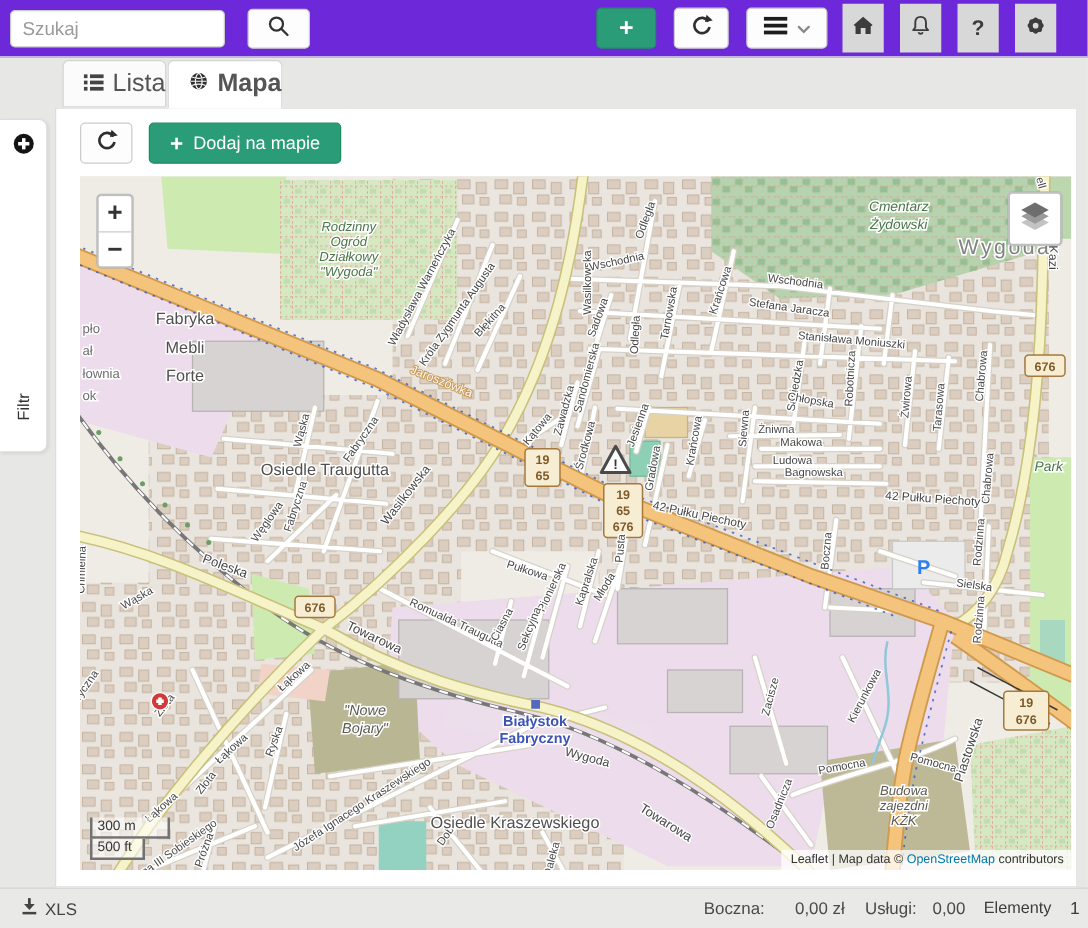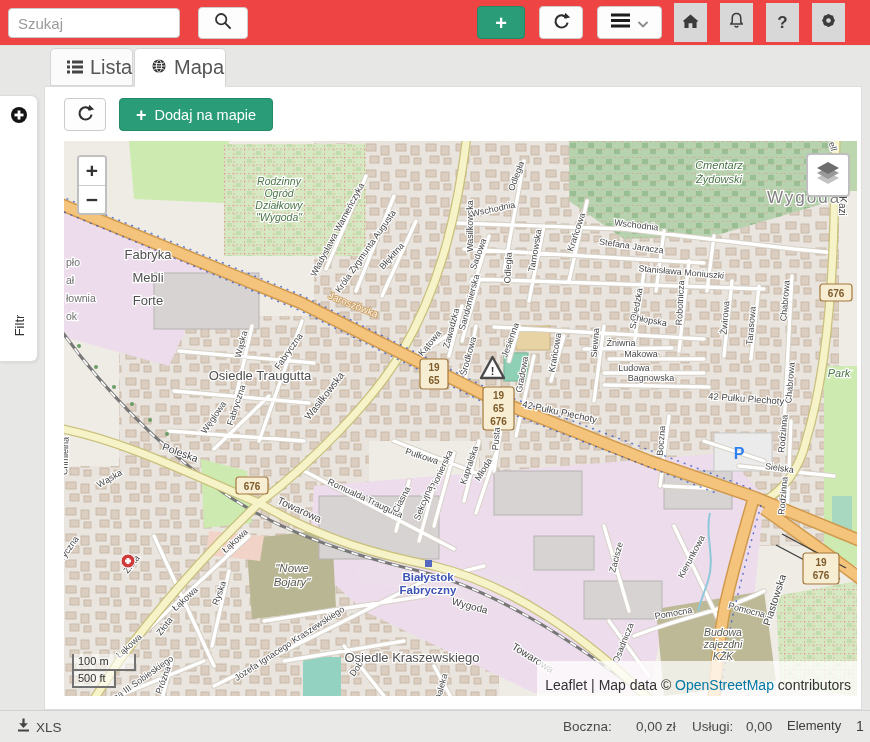--- a/index.html
+++ b/index.html
@@ -1,21 +1,21 @@
 <!DOCTYPE html>
 <html><head>
 <meta charset="utf-8">
 <style>
   * { margin:0; padding:0; box-sizing:border-box; }
   html,body { width:870px; height:742px; overflow:hidden;
     font-family:"Liberation Sans", sans-serif; background:#e7e7e6; }
 
   
   #topbar { position:absolute; left:0; top:0; width:870px; height:46px;
-    background:#ef4444; border-bottom:1px solid #e0e0df; }
+    background:#6d28d9; border-bottom:1px solid #e0e0df; }
   #search-input { position:absolute; left:8px; top:8px; width:172px; height:30px;
     border:1px solid #c9c9c9; border-radius:4px; padding:0 9px; font-size:15px;
     color:#333; background:#fff; font-family:"Liberation Sans",sans-serif; }
   #search-input::placeholder { color:#9a9a9a; }
   .wbtn { position:absolute; top:7px; height:32px; background:#fdfdfd;
     border:1px solid #cccccc; border-radius:4px; display:flex;
     align-items:center; justify-content:center; cursor:pointer; }
   .greenbtn { background:#2a9d78; border:1px solid #238a68; }
   .graybtn { position:absolute; top:3px; width:33px; height:39px; background:#d8d8d8;
     border:none; display:flex; align-items:center; justify-content:center; cursor:pointer; }
@@ -55,21 +55,21 @@
     font-size:21px; font-weight:bold; color:#333; cursor:pointer; background:#fff; }
   .zbtn + .zbtn { border-top:1px solid #ccc; }
   #layersctl { right:7px; top:12px; width:44px; height:44px; display:flex;
     align-items:center; justify-content:center; cursor:pointer; }
   #scalectl { position:absolute; left:8px; bottom:8px; font-size:11px; color:#333; }
   .scale-line { background:rgba(255,255,255,0.55); border:2px solid #727272; border-top:none;
     padding:0 4px 1px 4px; white-space:nowrap; line-height:14px; }
   #scale-ft { width:44px; margin-top:0px; }
   #scale-m { width:64px; }
   #attribution { position:absolute; right:0; bottom:0; background:rgba(255,255,255,0.75);
-    font-size:14px; color:#333; padding:16px 6px 3px 8px; white-space:nowrap; }
+    font-size:10px; color:#333; padding:2px 6px 3px 8px; white-space:nowrap; }
   #attribution a { color:#0078A8; text-decoration:none; cursor:pointer; }
 
   
   #bottombar { position:absolute; left:0; top:710px; width:870px; height:32px;
     background:#e9e9e8; border-top:1px solid #d2d2d2; font-size:13.5px; color:#4a4a4a; }
   #xls { position:absolute; left:17px; top:7px; display:flex; align-items:flex-end; gap:6px;
     cursor:pointer; color:#444; }
   .bb { position:absolute; top:8px; white-space:nowrap; }
 </style>
 </head>
@@ -145,21 +145,21 @@
         <rect x="0" y="0.5" width="3" height="3" fill="#444"></rect>
         <rect x="5" y="0.5" width="11" height="3" fill="#444"></rect>
         <rect x="0" y="5.5" width="3" height="3" fill="#444"></rect>
         <rect x="5" y="5.5" width="11" height="3" fill="#444"></rect>
         <rect x="0" y="10.5" width="3" height="3" fill="#444"></rect>
         <rect x="5" y="10.5" width="11" height="3" fill="#444"></rect>
       </svg>
   </span>
   <span>Lista</span>
 </div>
-<div class="tab" id="tab-mapa" style="left:134px;width:92px;">
+<div class="tab" id="tab-mapa" style="left:134px;width:92px;font-weight:bold;">
   <span>
     <svg width="16" height="16" viewBox="0 0 18 18">
         <circle cx="9" cy="9" r="7.4" fill="#2e2e2e"></circle>
         <path d="M9,1.8 C5,4 5,14 9,16.2 M9,1.8 C13,4 13,14 9,16.2 M1.8,9 L16.2,9 M3,5.2 C6,6.8 12,6.8 15,5.2 M3,12.8 C6,11.2 12,11.2 15,12.8" fill="none" stroke="#f5f5f5" stroke-width="1.1"></path>
       </svg>
   </span>
   <span>Mapa</span>
 </div>
 
 <div id="filtr">
@@ -456,21 +456,21 @@
     <div id="layersctl" class="leaflet-btn-box">
       <span>
         <svg width="28" height="26" viewBox="0 0 28 26">
           <polygon points="14,12 25,18 14,24 3,18" fill="#c3c3c3"></polygon>
           <polygon points="14,7 25,13 14,19 3,13" fill="#9a9a9a"></polygon>
           <polygon points="14,2 25,8 14,14 3,8" fill="#6e6e6e"></polygon>
         </svg>
       </span>
     </div>
     <div id="scalectl">
-      <div id="scale-m" class="scale-line">100 m</div>
+      <div id="scale-m" class="scale-line">300 m</div>
       <div id="scale-ft" class="scale-line">500 ft</div>
     </div>
     <div id="attribution"><span>Leaflet</span><span> | Map data © </span><a>OpenStreetMap</a><span> contributors</span></div>
   </div>
 </div>
 
 <div id="bottombar">
   <div id="xls">
     <span>
       <svg width="13" height="14" viewBox="0 0 13 14">

